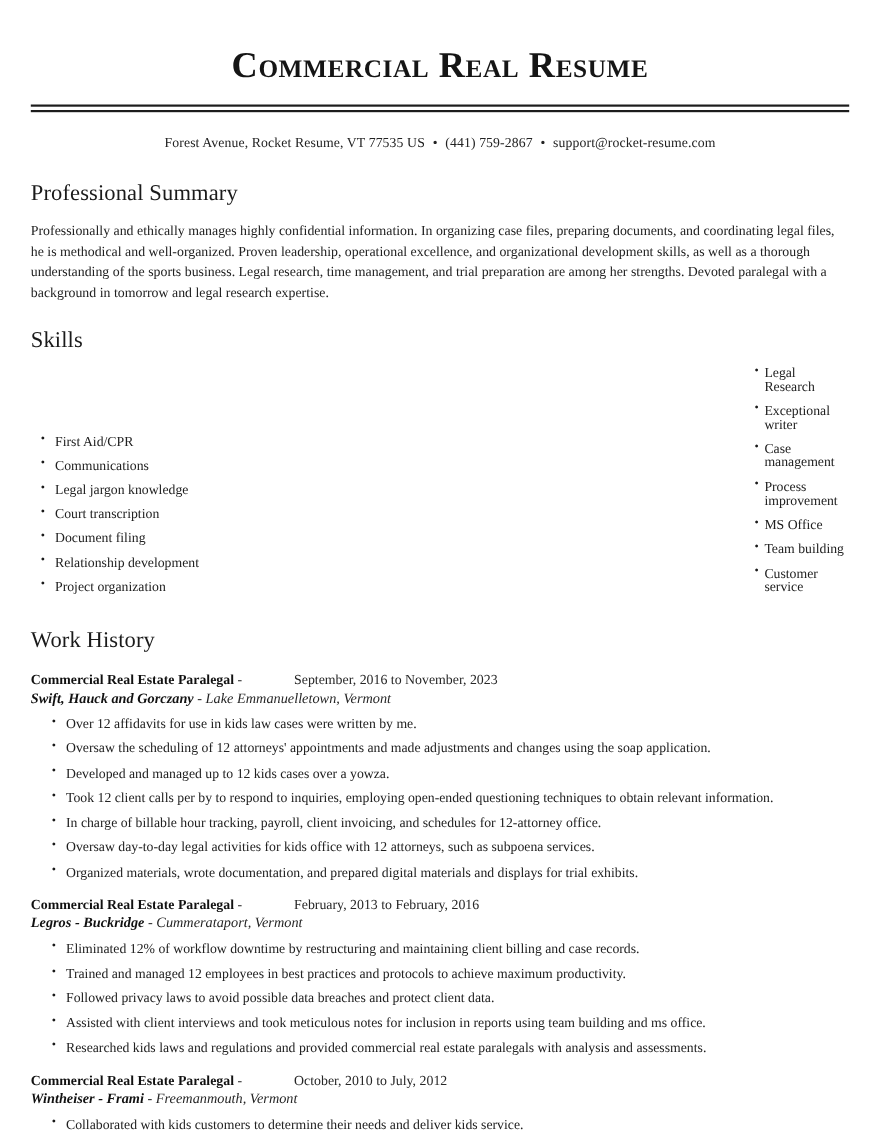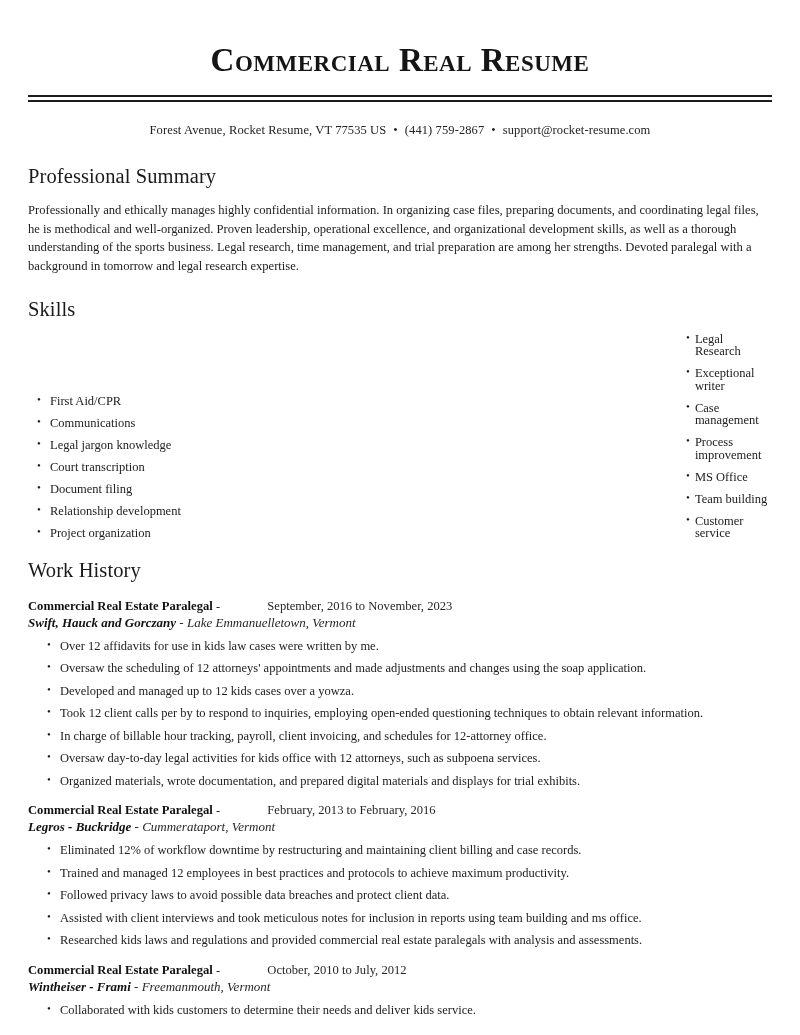--- a/index.html
+++ b/index.html
@@ -69,21 +69,21 @@
     font-size: 20.5px;
     font-weight: normal;
     color: #1a1a1a;
     margin: 0;
     padding: 0;
     line-height: 1.2;
     letter-spacing: 0.1px;
   }
   .sec-summary { margin-top: 26px; }
   .sec-skills  { margin-top: 22px; }
-  .sec-work    { margin-top: 9px; }
+  .sec-work    { margin-top: 21px; }
 
   
   .summary-text {
     font-size: 12.6px;
     line-height: 1.47;
     color: #212121;
     text-align: left;
   }
 
   

